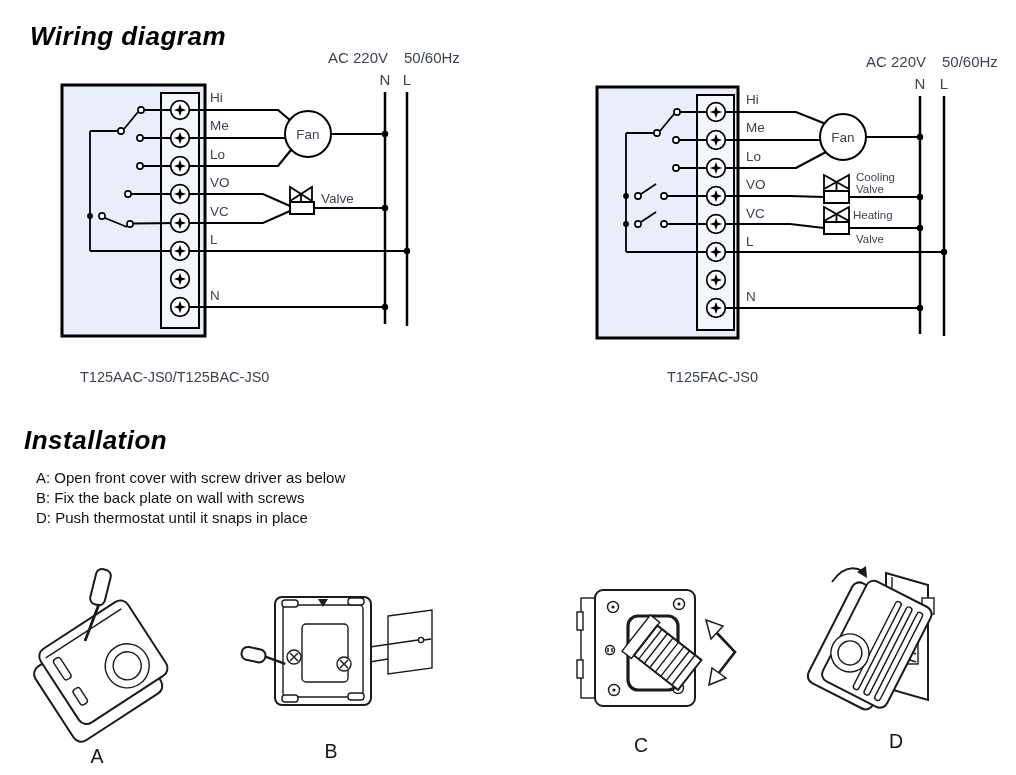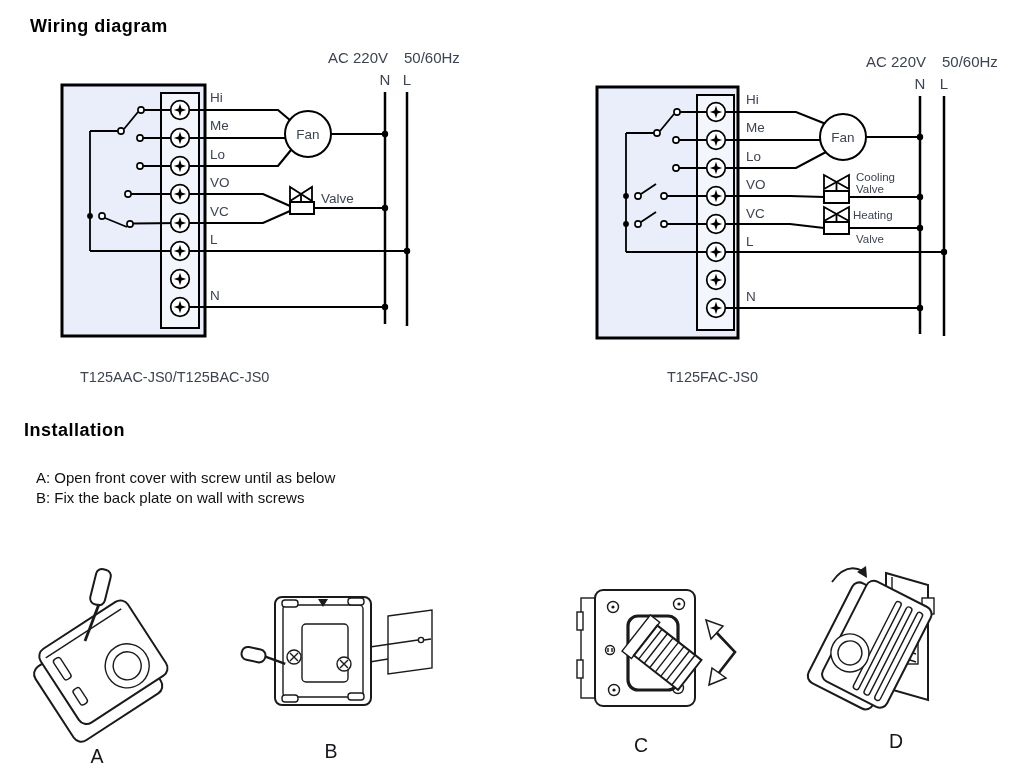--- a/index.html
+++ b/index.html
@@ -1,21 +1,21 @@
 <!DOCTYPE html>
 <html style="--diagram-label: #3c4353; --wire: #000000; --box-fill: #e9eefa; --strip-fill: #f3f6fd; --text: #111111;"><head>
 <meta charset="utf-8">
 <style>
   html,body{margin:0;padding:0;}
   body{
     width:1016px;height:775px;background:#ffffff;position:relative;overflow:hidden;
     font-family:"Liberation Sans",sans-serif;
   }
   .heading{
-    position:absolute;font-weight:bold;font-size:18px;color:#000;
+    position:absolute;font-weight:bold;font-style:italic;font-size:26px;color:#000;
     letter-spacing:0.5px;
   }
   #wiring-title{left:30px;top:4px;}
   #installation-title{left:24px;top:408px;text-align:center;}
   .diagram-svg{position:absolute;}
   #left-diagram{left:0;top:40px;}
   #right-diagram{left:560px;top:40px;}
   #figures{left:0;top:555px;}
   .steps{
     position:absolute;left:36px;top:468px;font-size:15px;line-height:19.8px;color:var(--text,#111);
@@ -236,22 +236,23 @@
     <text class="dl" x="746" y="246">L</text>
     <text class="dl" x="746" y="301">N</text>
   </g>
 
   <text class="model" x="667" y="382">T125FAC-JS0</text>
 </svg>
 
 <h1 class="heading" id="installation-title">Installation</h1>
 
 <div class="steps">
-  <div>A: Open front cover with screw until as below</div>
+  <div>A: Open front cover with screw driver as below</div>
   <div>B: Fix the back plate on wall with screws</div>
+  <div>D: Push thermostat until it snaps in place</div>
 </div>
 
 <svg id="figures" class="diagram-svg" width="1016" height="220" viewBox="0 555 1016 220">
 
   <g>
     <g transform="rotate(-33 100 668)">
       <rect class="fig" x="40" y="633" width="104" height="88" rx="9"></rect>
       <rect class="fig" x="54" y="621" width="104" height="88" rx="9"></rect>
       <circle class="figthinw" cx="124" cy="681" r="22" stroke-width="1.8"></circle>
       <circle class="figthinw" cx="124" cy="681" r="14"></circle>

